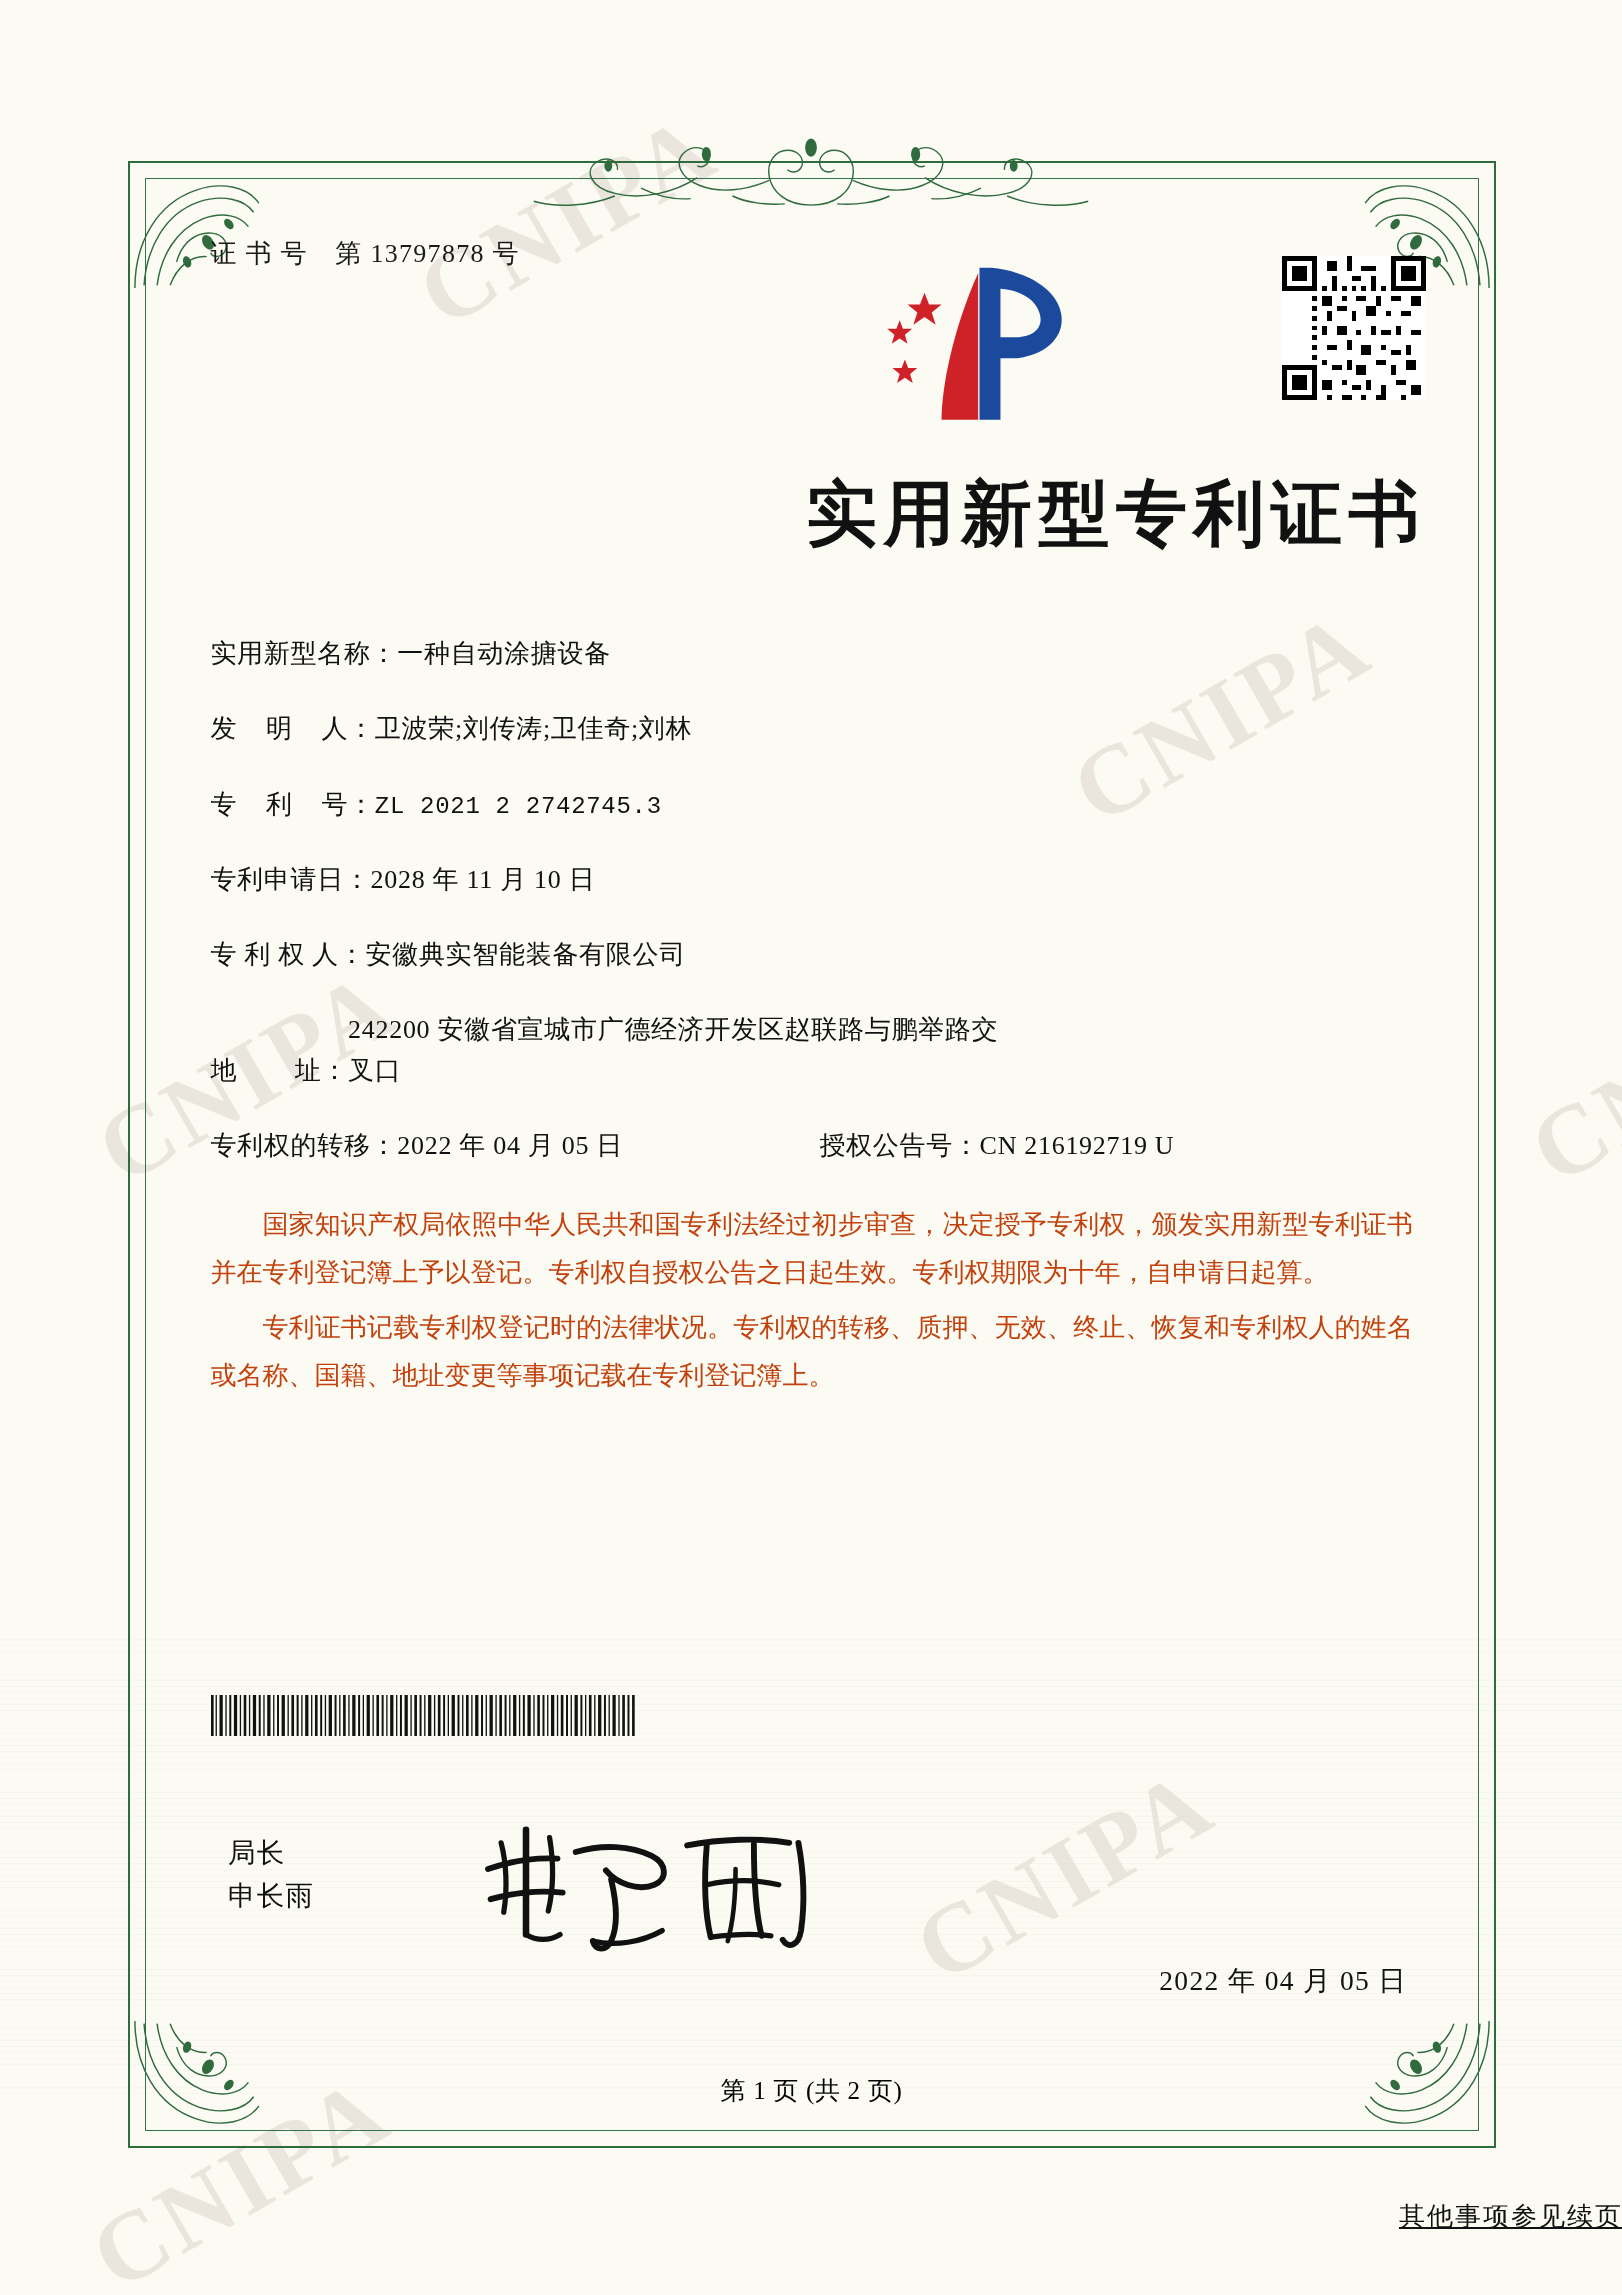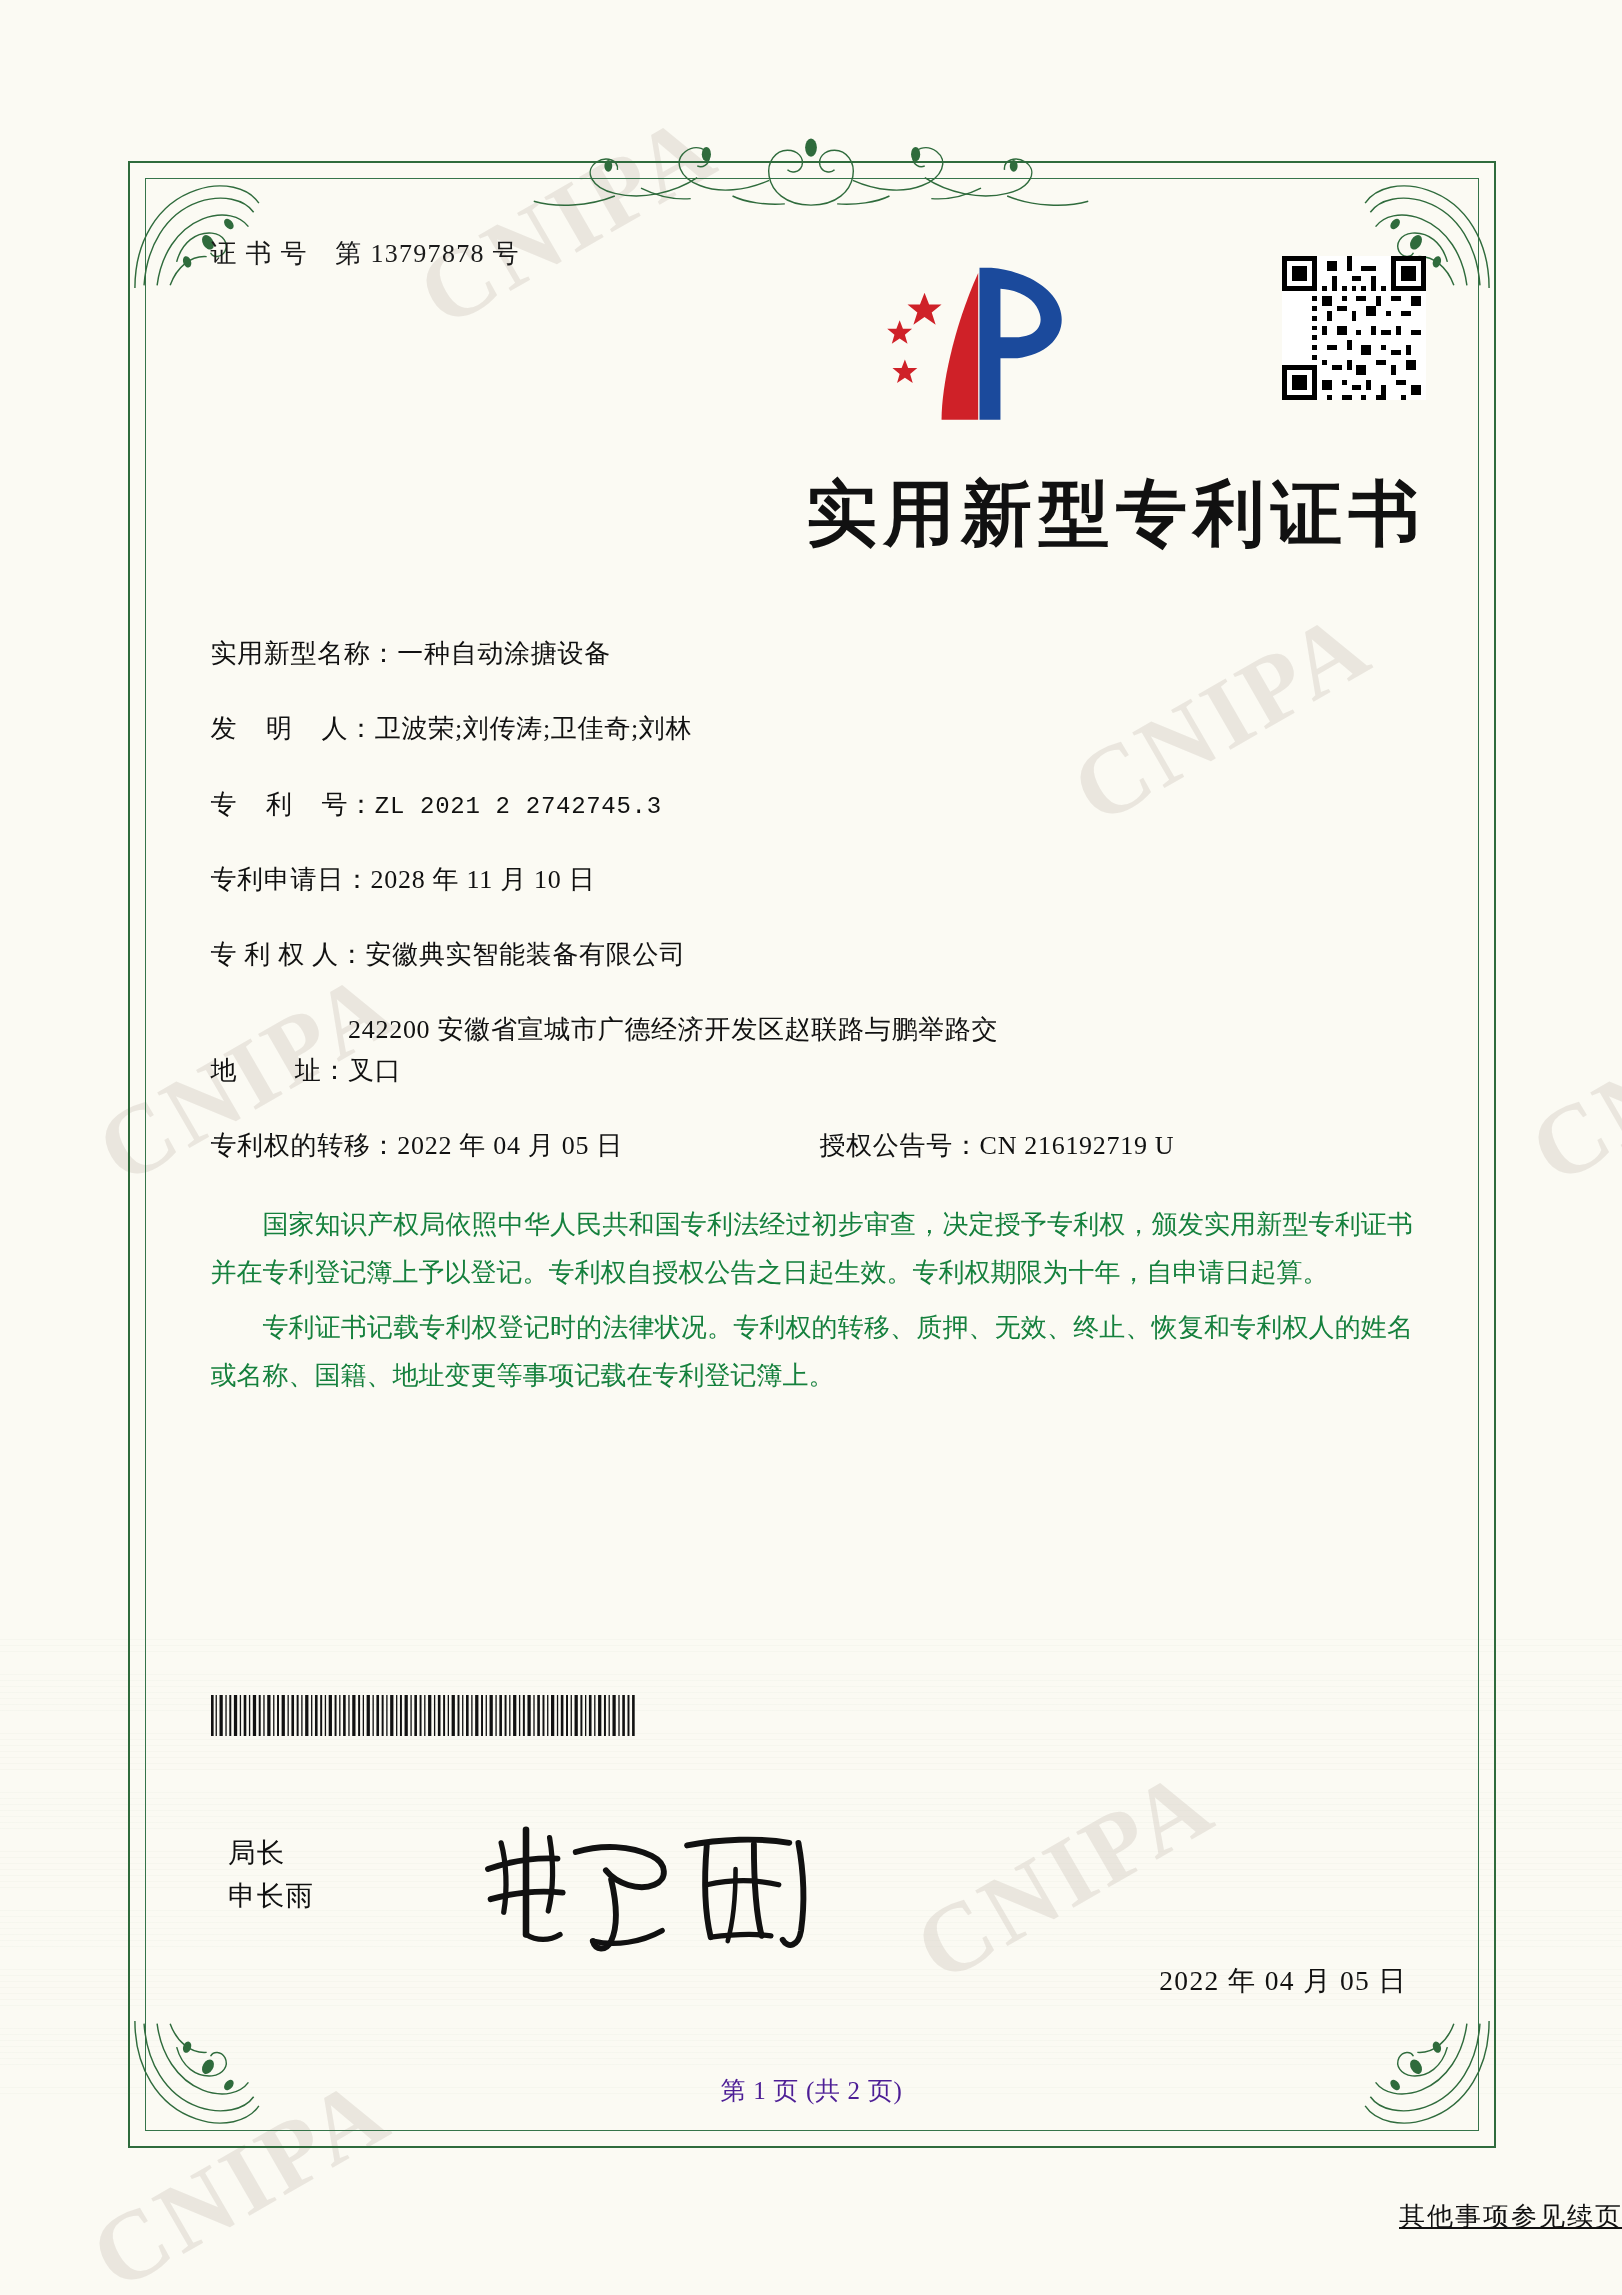--- a/index.html
+++ b/index.html
@@ -175,21 +175,21 @@
   .field-row.two-col .col-b {
     flex: 1 1 auto;
     display: flex;
   }
 
   
   #paragraphs {
     margin-top: 11.8px;
     font-size: 26px;
     line-height: 1.85;
-    color: #15803d;
+    color: #c2410c;
     margin-left: 14.4px;
     margin-right: 13px;
     text-align: justify;
   }
   #paragraphs p {
     margin: 0 0 6.5px 0;
     text-indent: 52px;
   }
 
   
@@ -227,21 +227,21 @@
     color: #111;
   }
 
   #page-num {
     position: absolute;
     left: 0;
     right: 0;
     top: 2074px;
     text-align: center;
     font-size: 25px;
-    color: #4c1d95;
+    color: #000000;
     letter-spacing: 0.7px;
   }
 
   #footer-note {
     position: absolute;
     left: 0;
     right: 0;
     top: 2199px;
     text-align: right;
     font-size: 26px;

